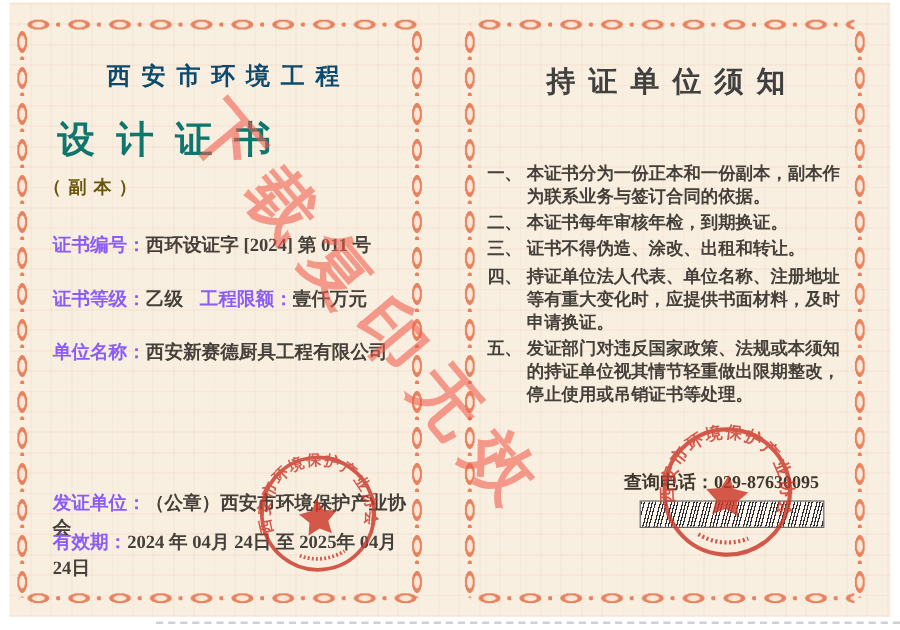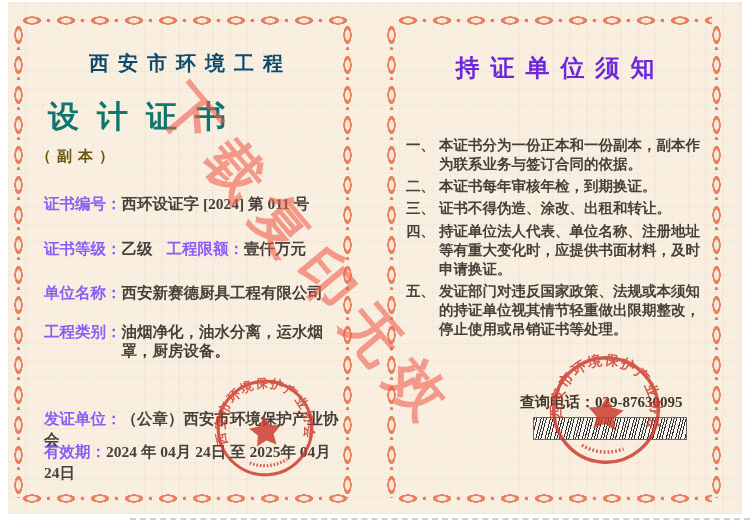--- a/index.html
+++ b/index.html
@@ -42,21 +42,21 @@
   .field{position:absolute;left:44px;width:302px;font-size:15.5px;font-weight:700;color:#3f372c;}
   .field .lbl{color:#8b5cf6;}
   .field .val{color:#46403a;}
   .val-faded{color:#8f8f74;text-align:center;}
   .row-flex{display:flex;}
   .row-flex .lbl{flex:0 0 auto;}
   .row-flex .val{width:228px;line-height:1.25;}
   .spacer{display:inline-block;width:14px;}
   
   .rp-title{position:absolute;left:398px;top:52px;width:314px;text-align:center;
-    font-size:24px;font-weight:600;letter-spacing:11px;text-indent:11px;color:#6d28d9;}
+    font-size:24px;font-weight:600;letter-spacing:11px;text-indent:11px;color:#404040;}
   .notes{position:absolute;left:406px;top:136px;width:298px;font-size:14.5px;
     line-height:1.32;color:#45403a;font-weight:600;}
   .note{display:flex;margin-bottom:3px;}
   .note .no{flex:0 0 33px;}
   .note .txt{flex:1;}
   .phone{position:absolute;left:520px;top:393px;font-size:15px;font-weight:700;color:#3f372c;z-index:10;}
   .barcode{
     position:absolute;left:533px;top:417px;width:152px;height:21px;z-index:10;
     border:1px solid #6a6a6a;background-color:#faf6ec;
     background-image:repeating-linear-gradient(105deg,
@@ -102,24 +102,20 @@
   </div>
 
   <div class="field" style="top:239px;">
     <span class="lbl">证书等级：</span><span class="val">乙级</span><span class="spacer"></span><span class="lbl">工程限额：</span><span class="val val-faded">壹仟万元</span>
   </div>
 
   <div class="field" style="top:283px;">
     <span class="lbl">单位名称：</span><span class="val">西安新赛德厨具工程有限公司</span>
   </div>
 
-  <div class="field row-flex" style="top:322px;">
-    <span class="lbl">工程类别：</span>
-      <span class="val">油烟净化，油水分离，运水烟罩，厨房设备。</span>
-  </div>
 
   <div class="field" style="top:409px;z-index:10;">
     <span class="lbl">发证单位：</span><span class="val">（公章）西安市环境保护产业协会</span>
   </div>
 
   <div class="field" style="top:442px;z-index:10;">
     <span class="lbl">有效期：</span><span class="val">2024 年 04月 24日 至 2025年 04月 24日</span>
   </div>
 
   <div class="rp-title">持证单位须知</div>

